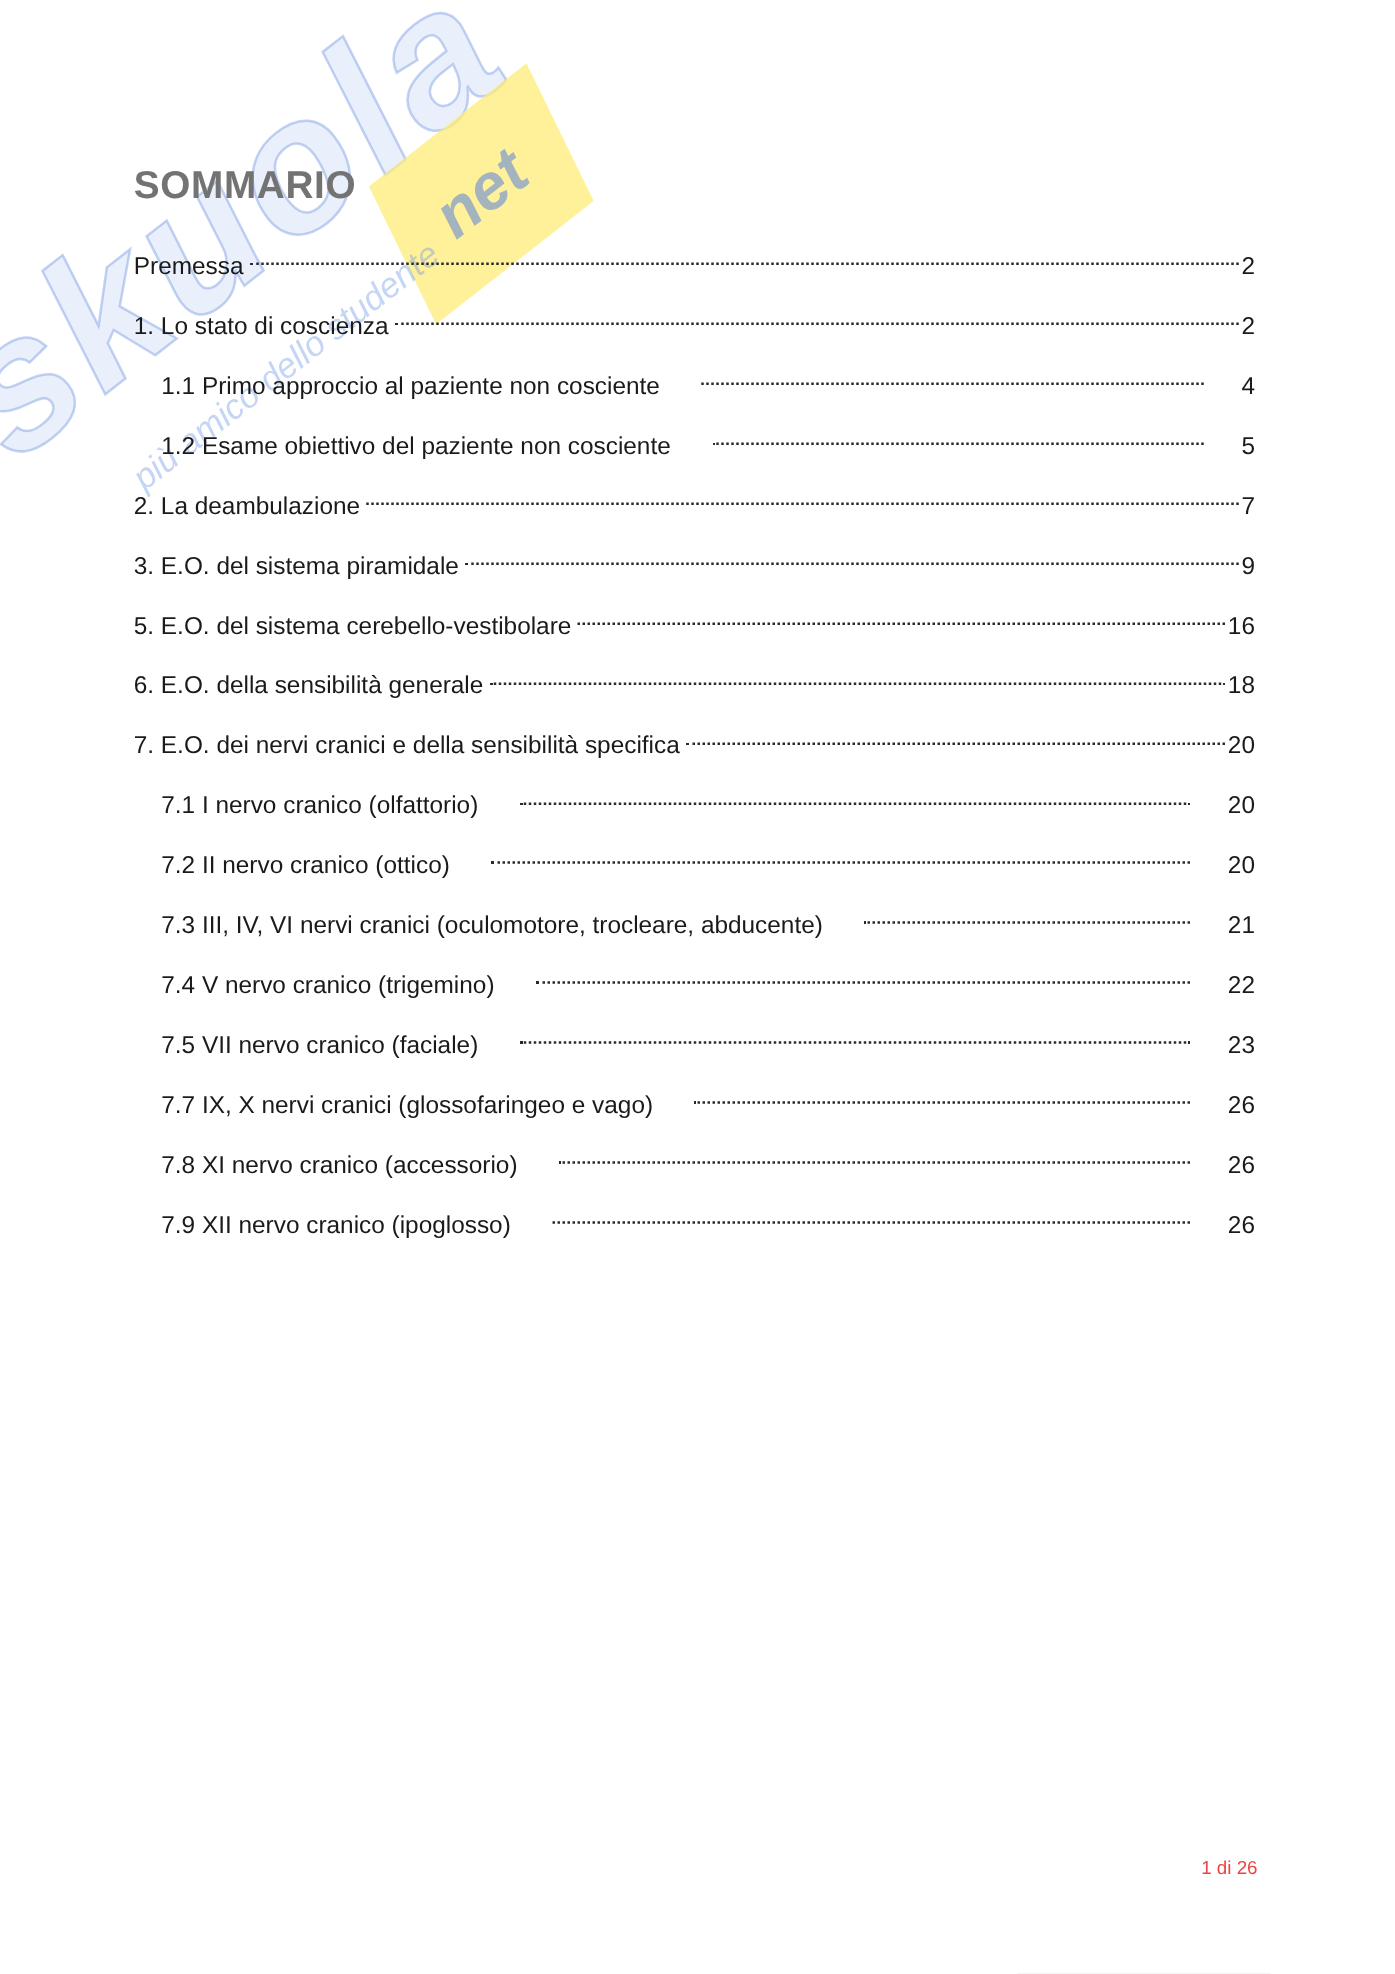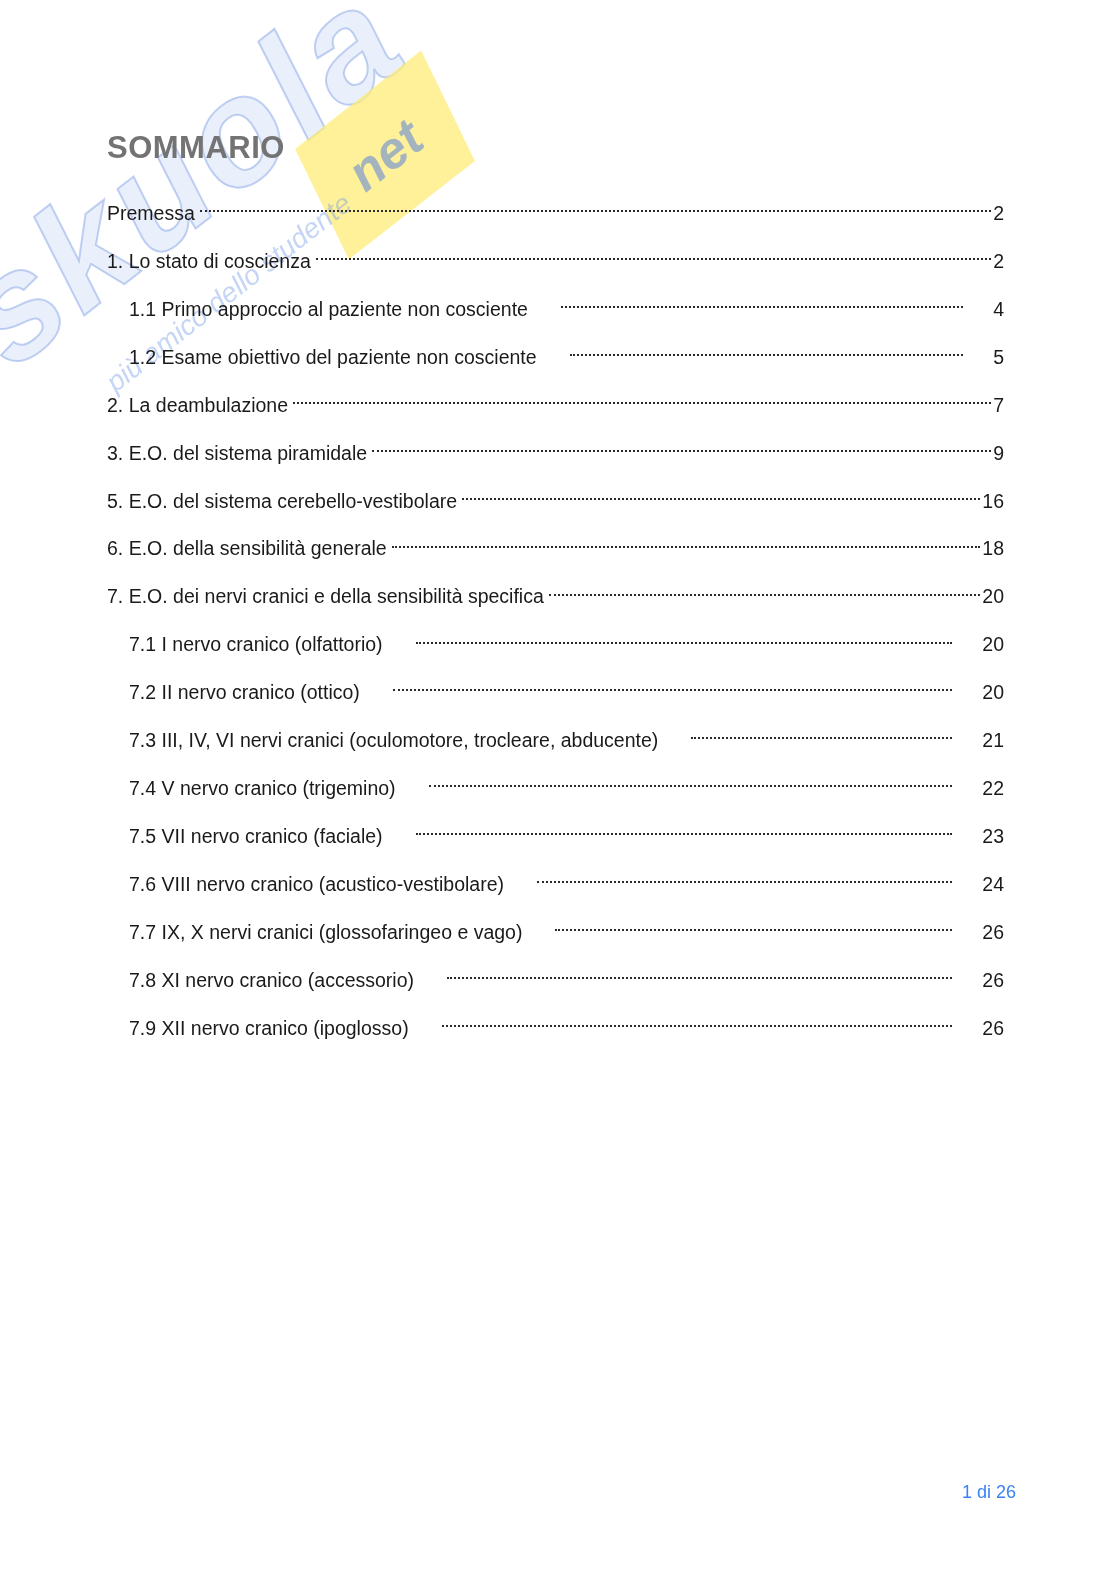--- a/index.html
+++ b/index.html
@@ -98,24 +98,24 @@
   .toc-leader {
     flex: 1;
     border-bottom: 2.5px dotted #2a2a2a;
     margin: 0 2px 4px 5px;
     min-width: 20px;
   }
   .toc-page { white-space: nowrap; }
 
   .footer {
     position: absolute;
-    right: 100px;
+    right: 110px;
     bottom: 76px;
-    font-size: 18px;
-    color: #3b82f6;
+    font-size: 15px;
+    color: #ef4444;
     z-index: 1;
   }
 </style>
 </head>
 <body>
 
 <div class="page">
 
   <div class="watermark">
     <div class="wm-big">skuola</div>
@@ -207,25 +207,20 @@
     <span class="toc-leader"></span>
     <span class="toc-page">22</span>
   </div>
 
   <div class="toc-row level-1">
     <span class="toc-label">7.5 VII nervo cranico (faciale)</span>
     <span class="toc-leader"></span>
     <span class="toc-page">23</span>
   </div>
 
-  <div class="toc-row level-1">
-    <span class="toc-label">7.6 VIII nervo cranico (acustico-vestibolare)</span>
-    <span class="toc-leader"></span>
-    <span class="toc-page">24</span>
-  </div>
 
   <div class="toc-row level-1">
     <span class="toc-label">7.7 IX, X nervi cranici (glossofaringeo e vago)</span>
     <span class="toc-leader"></span>
     <span class="toc-page">26</span>
   </div>
 
   <div class="toc-row level-1">
     <span class="toc-label">7.8 XI nervo cranico (accessorio)</span>
     <span class="toc-leader"></span>

